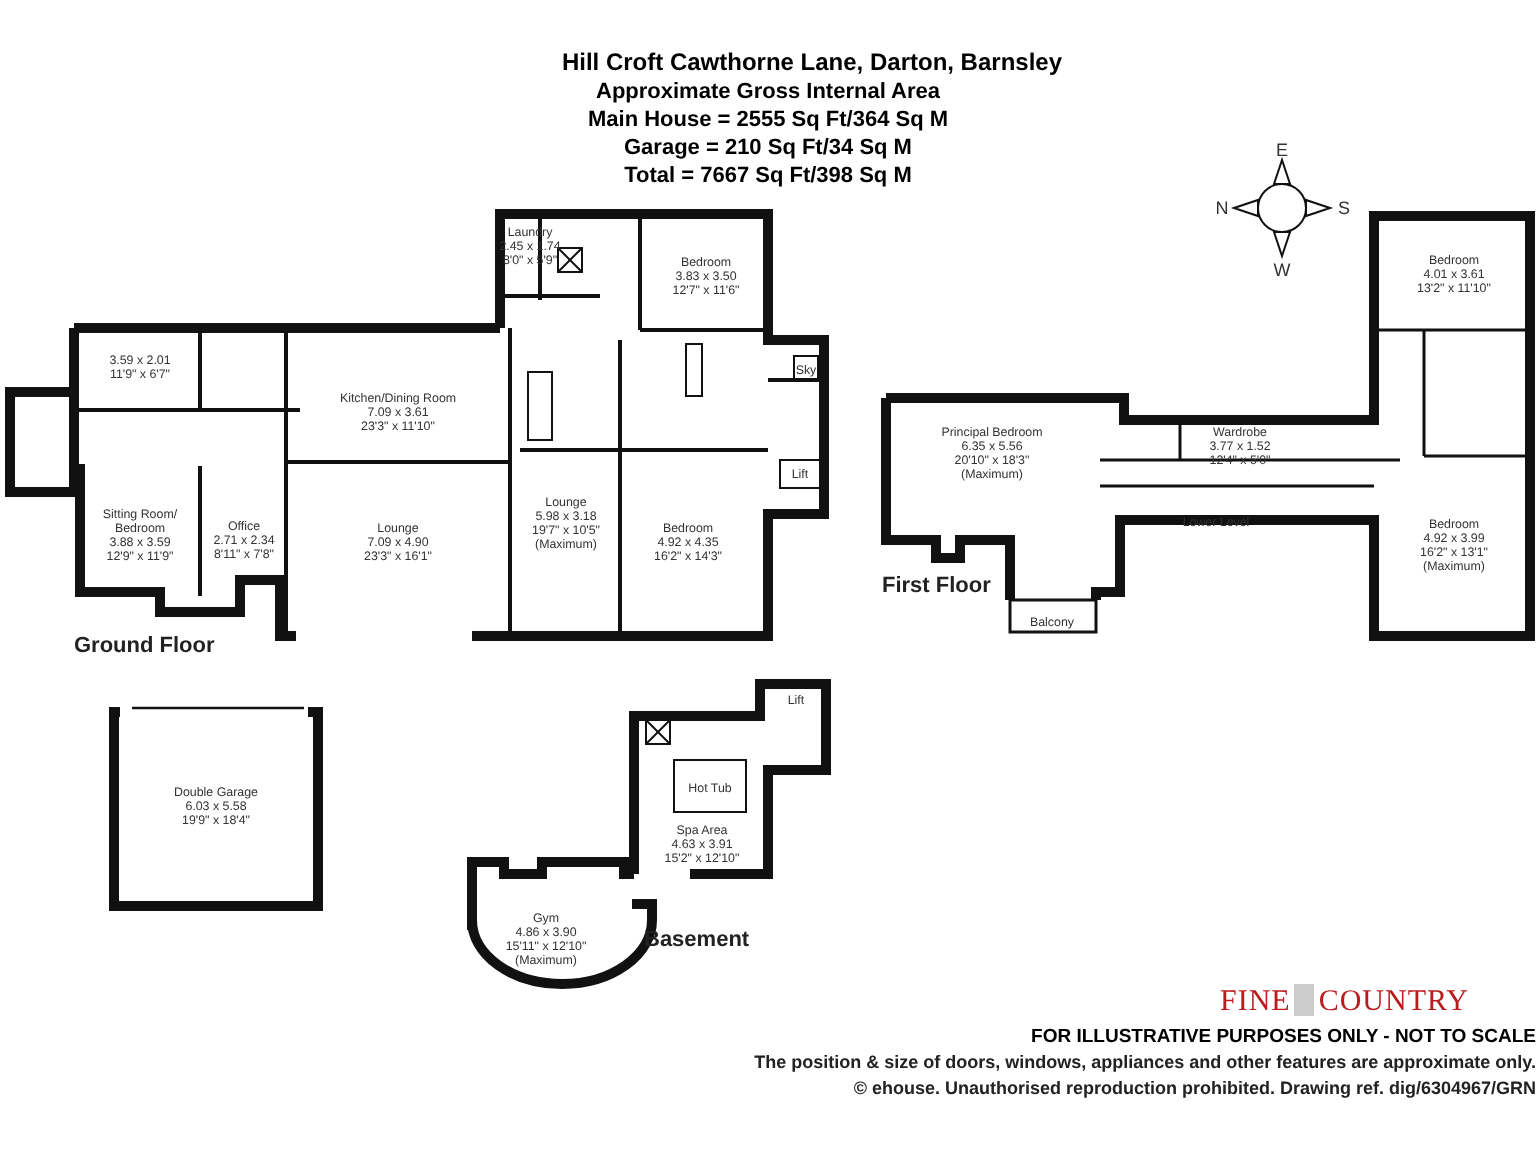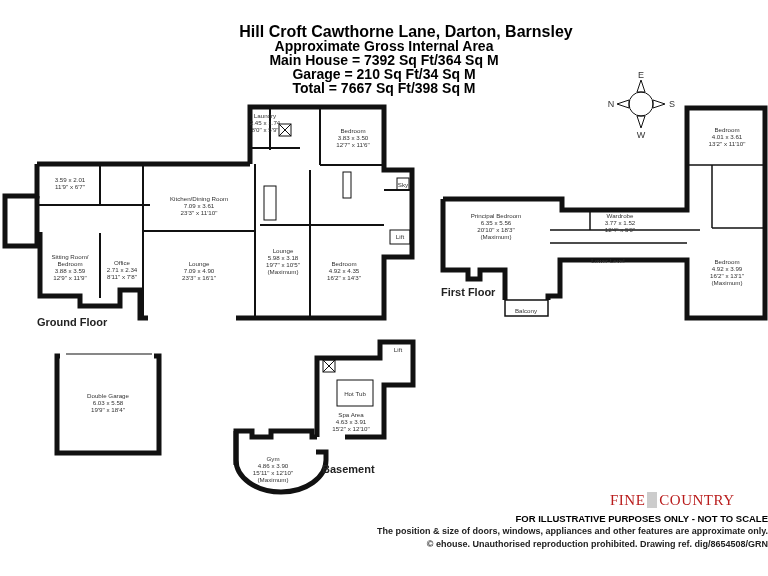--- a/index.html
+++ b/index.html
@@ -1,35 +1,35 @@
 <!DOCTYPE html>
 <html><head>
 <meta charset="utf-8">
 <style>
   html,body{margin:0;padding:0;background:#ffffff;}
   body{width:768px;height:576px;position:relative;overflow:hidden;font-family:"Liberation Sans",sans-serif;color:#000;}
   .header{position:absolute;left:0;top:24px;width:768px;text-align:center;font-weight:bold;}
-  .header .t1{font-size:16px;line-height:15px;margin-left:44px;}
-  .header .t2{font-size:14px;line-height:14px;}
+  .header .t1{font-size:12px;line-height:15px;margin-left:44px;}
+  .header .t2{font-size:11px;line-height:14px;}
   svg.plan{position:absolute;left:0;top:0;}
   .lbl{font-family:"Liberation Sans",sans-serif;font-size:6.2px;fill:#333;text-anchor:middle;}
   .flabel{font-family:"Liberation Sans",sans-serif;font-size:11px;font-weight:bold;fill:#222;}
   .footer{position:absolute;left:0;top:512px;width:768px;text-align:right;}
   .footer .f1{font-size:9.5px;font-weight:bold;line-height:13px;}
   .footer .f2{font-size:9px;line-height:13px;color:#222;font-weight:bold;}
   .logo{position:absolute;left:610px;top:492px;font-family:"Liberation Serif",serif;font-size:15px;letter-spacing:0.5px;color:#b91c1c;}
   .logo .sep{display:inline-block;width:10px;height:16px;background:#ccc;vertical-align:-3px;margin:0 2px;}
 </style>
 </head>
 <body>
 
 <div class="header">
   <div class="t1">Hill Croft Cawthorne Lane, Darton, Barnsley</div>
   <div class="t2">Approximate Gross Internal Area</div>
-  <div class="t2">Main House = 7392 Sq Ft/364 Sq M</div>
+  <div class="t2">Main House = 2555 Sq Ft/364 Sq M</div>
   <div class="t2">Garage = 210 Sq Ft/34 Sq M</div>
   <div class="t2">Total = 7667 Sq Ft/398 Sq M</div>
 </div>
 
 <svg class="plan" width="768" height="576" viewBox="0 0 768 576">
   <g fill="none" stroke="#111" stroke-linejoin="miter">
 
     <g stroke-width="5">
       <polyline points="37,164 250,164"></polyline>
       <polyline points="250,164 250,107 384,107 384,170 412,170 412,257 384,257 384,318 236,318"></polyline>
@@ -187,18 +187,18 @@
   <text x="273" y="482" class="lbl">(Maximum)</text>
 
   <text x="398" y="352" class="lbl">Lift</text>
 
   <text x="322" y="473" class="flabel">Basement</text>
 </svg>
 
 <div class="footer">
   <div class="f1">FOR ILLUSTRATIVE PURPOSES ONLY - NOT TO SCALE</div>
   <div class="f2">The position &amp; size of doors, windows, appliances and other features are approximate only.</div>
-  <div class="f2">© ehouse. Unauthorised reproduction prohibited. Drawing ref. dig/8654508/GRN</div>
+  <div class="f2">© ehouse. Unauthorised reproduction prohibited. Drawing ref. dig/6304967/GRN</div>
 </div>
 
 <div class="logo">
   <span style="text-transform:uppercase">Fine</span><span class="sep"></span><span style="text-transform:uppercase">Country</span>
 </div>
 
 </body></html>

